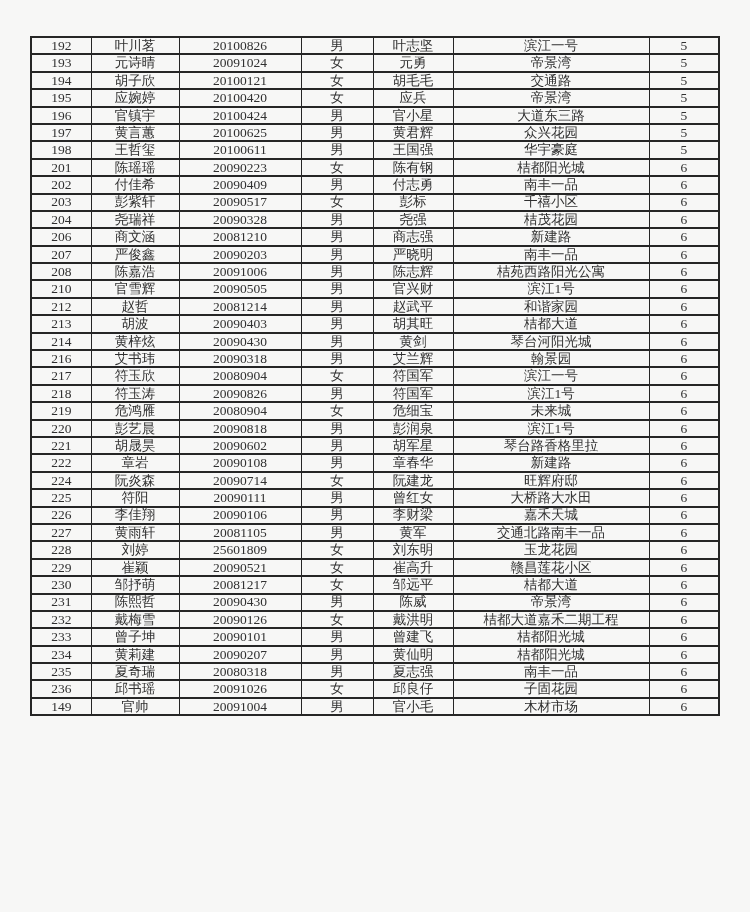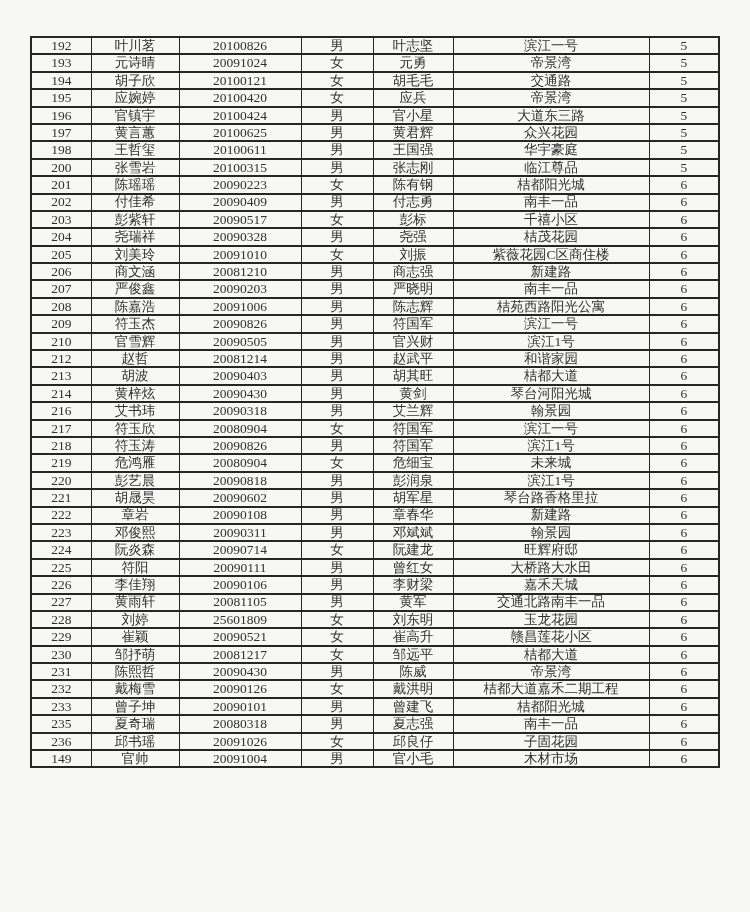--- a/index.html
+++ b/index.html
@@ -118,29 +118,20 @@
         <tr>
           <td>198</td>
           <td>王哲玺</td>
           <td>20100611</td>
           <td>男</td>
           <td>王国强</td>
           <td>华宇豪庭</td>
           <td>5</td>
         </tr>
         <tr>
-          <td>200</td>
-          <td>张雪岩</td>
-          <td>20100315</td>
-          <td>男</td>
-          <td>张志刚</td>
-          <td>临江尊品</td>
-          <td>5</td>
-        </tr>
-        <tr>
           <td>201</td>
           <td>陈瑶瑶</td>
           <td>20090223</td>
           <td>女</td>
           <td>陈有钢</td>
           <td>桔都阳光城</td>
           <td>6</td>
         </tr>
         <tr>
           <td>202</td>
@@ -163,29 +154,20 @@
         <tr>
           <td>204</td>
           <td>尧瑞祥</td>
           <td>20090328</td>
           <td>男</td>
           <td>尧强</td>
           <td>桔茂花园</td>
           <td>6</td>
         </tr>
         <tr>
-          <td>205</td>
-          <td>刘美玲</td>
-          <td>20091010</td>
-          <td>女</td>
-          <td>刘振</td>
-          <td>紫薇花园C区商住楼</td>
-          <td>6</td>
-        </tr>
-        <tr>
           <td>206</td>
           <td>商文涵</td>
           <td>20081210</td>
           <td>男</td>
           <td>商志强</td>
           <td>新建路</td>
           <td>6</td>
         </tr>
         <tr>
           <td>207</td>
@@ -199,29 +181,20 @@
         <tr>
           <td>208</td>
           <td>陈嘉浩</td>
           <td>20091006</td>
           <td>男</td>
           <td>陈志辉</td>
           <td>桔苑西路阳光公寓</td>
           <td>6</td>
         </tr>
         <tr>
-          <td>209</td>
-          <td>符玉杰</td>
-          <td>20090826</td>
-          <td>男</td>
-          <td>符国军</td>
-          <td>滨江一号</td>
-          <td>6</td>
-        </tr>
-        <tr>
           <td>210</td>
           <td>官雪辉</td>
           <td>20090505</td>
           <td>男</td>
           <td>官兴财</td>
           <td>滨江1号</td>
           <td>6</td>
         </tr>
         <tr>
           <td>212</td>
@@ -307,29 +280,20 @@
         <tr>
           <td>222</td>
           <td>章岩</td>
           <td>20090108</td>
           <td>男</td>
           <td>章春华</td>
           <td>新建路</td>
           <td>6</td>
         </tr>
         <tr>
-          <td>223</td>
-          <td>邓俊熙</td>
-          <td>20090311</td>
-          <td>男</td>
-          <td>邓斌斌</td>
-          <td>翰景园</td>
-          <td>6</td>
-        </tr>
-        <tr>
           <td>224</td>
           <td>阮炎森</td>
           <td>20090714</td>
           <td>女</td>
           <td>阮建龙</td>
           <td>旺辉府邸</td>
           <td>6</td>
         </tr>
         <tr>
           <td>225</td>
@@ -402,20 +366,29 @@
           <td>戴洪明</td>
           <td>桔都大道嘉禾二期工程</td>
           <td>6</td>
         </tr>
         <tr>
           <td>233</td>
           <td>曾子坤</td>
           <td>20090101</td>
           <td>男</td>
           <td>曾建飞</td>
+          <td>桔都阳光城</td>
+          <td>6</td>
+        </tr>
+        <tr>
+          <td>234</td>
+          <td>黄莉建</td>
+          <td>20090207</td>
+          <td>男</td>
+          <td>黄仙明</td>
           <td>桔都阳光城</td>
           <td>6</td>
         </tr>
         <tr>
           <td>235</td>
           <td>夏奇瑞</td>
           <td>20080318</td>
           <td>男</td>
           <td>夏志强</td>
           <td>南丰一品</td>

